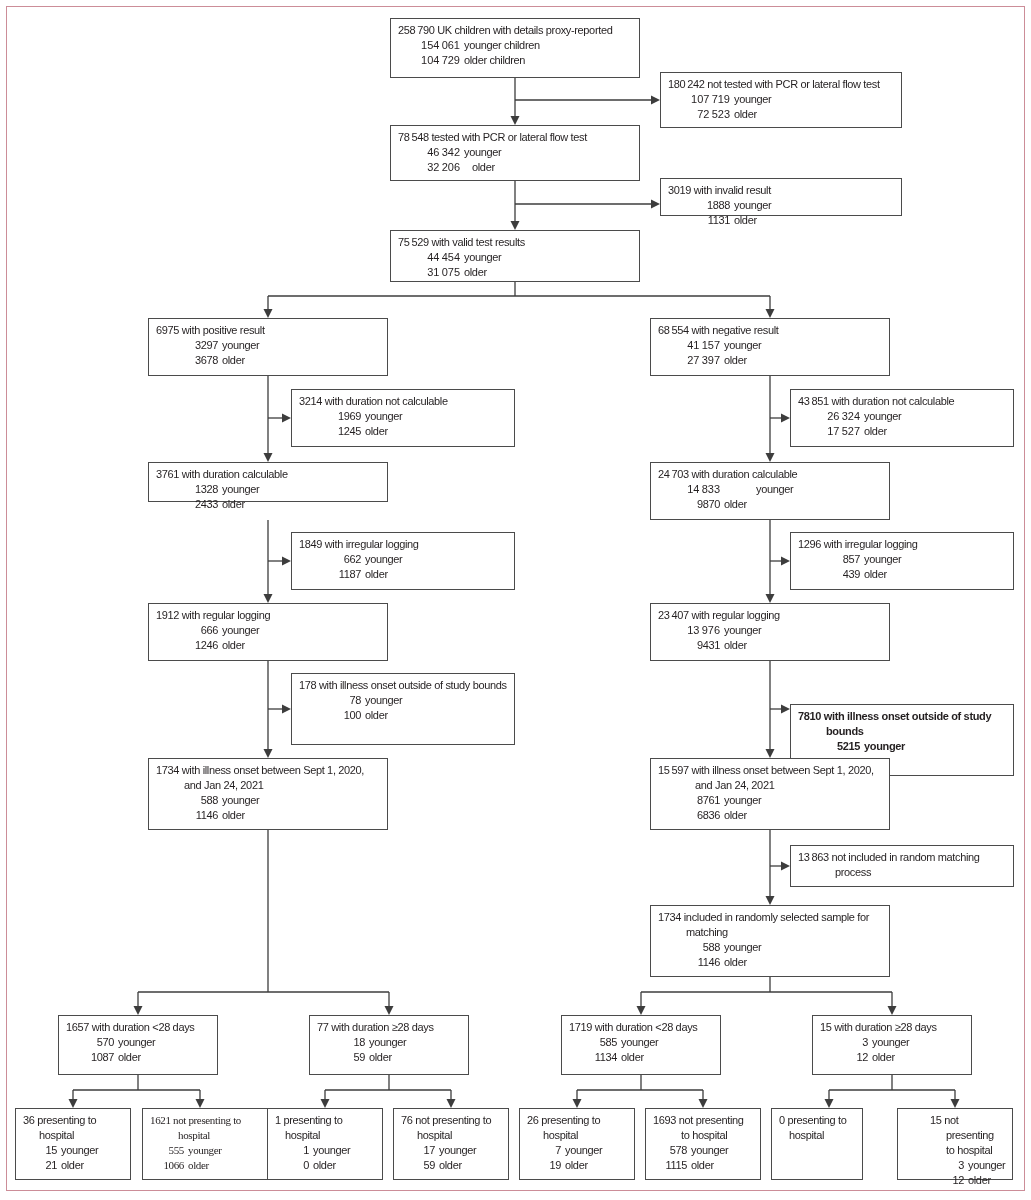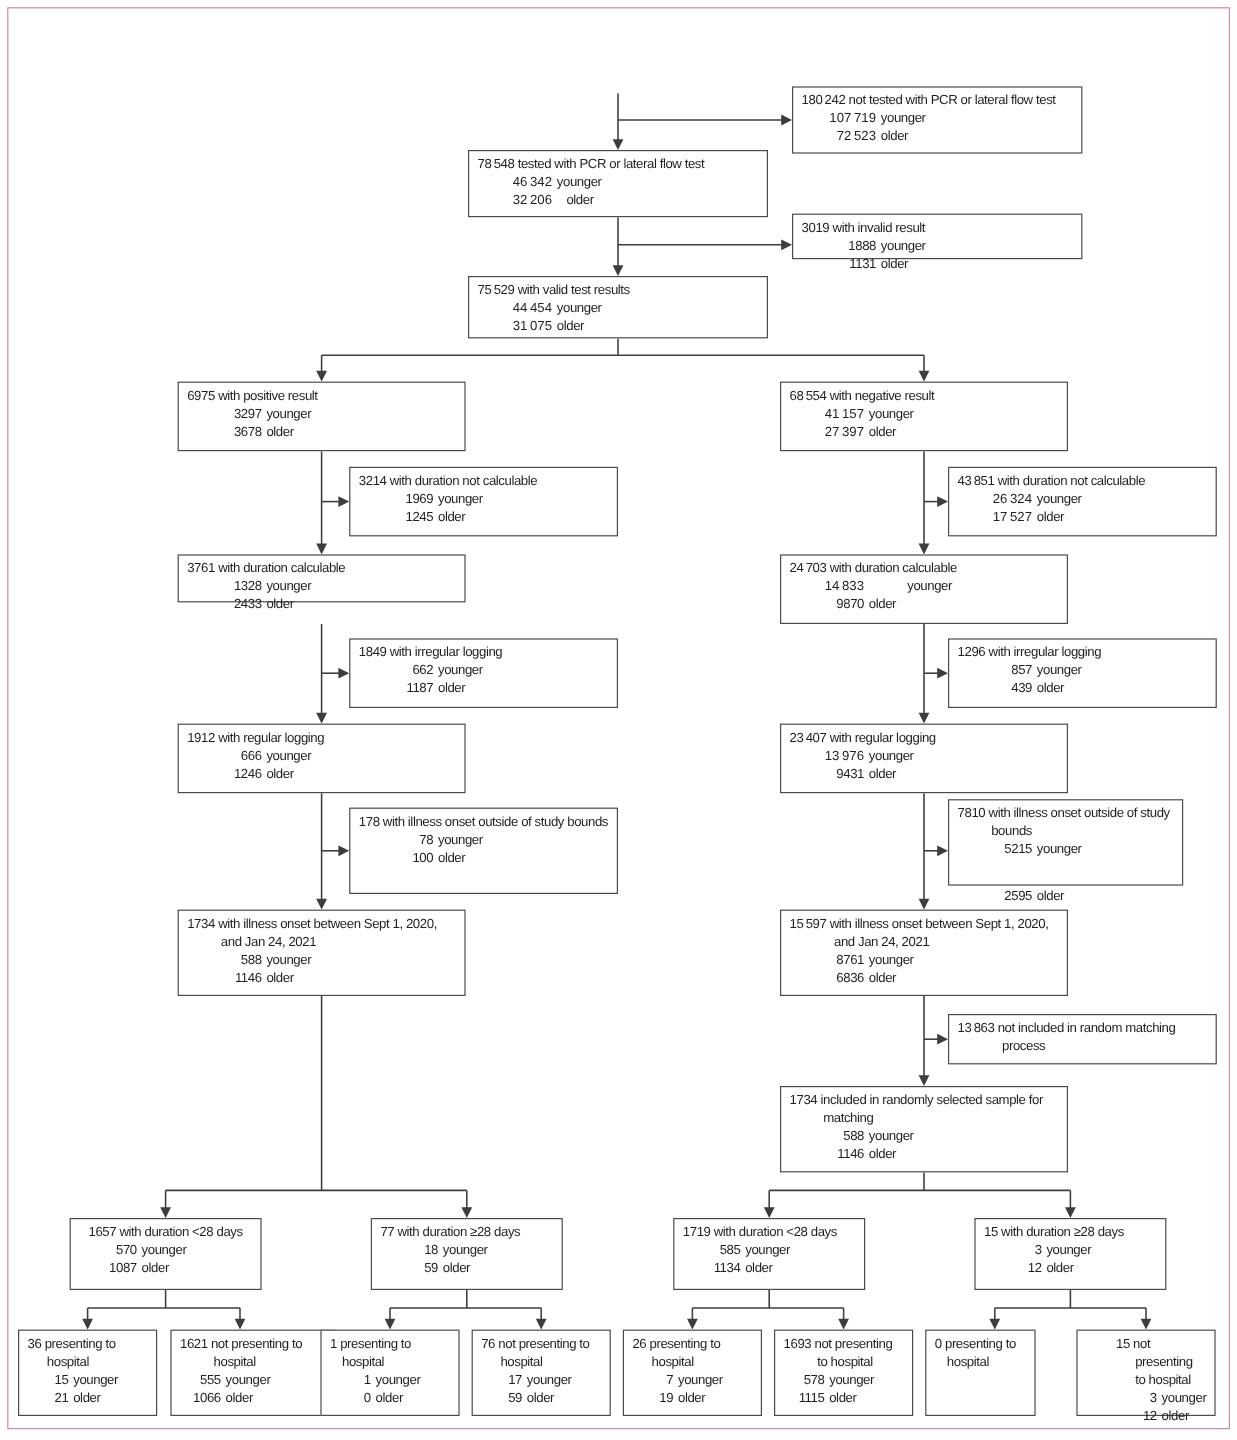--- a/index.html
+++ b/index.html
@@ -93,20 +93,31 @@
       <path d="M 68.5 1099 L 77.5 1099 L 73 1108 Z" fill="#3d3d3d"></path>
       <path d="M 195.5 1099 L 204.5 1099 L 200 1108 Z" fill="#3d3d3d"></path>
       <path d="M 320.5 1099 L 329.5 1099 L 325 1108 Z" fill="#3d3d3d"></path>
       <path d="M 446.5 1099 L 455.5 1099 L 451 1108 Z" fill="#3d3d3d"></path>
       <path d="M 572.5 1099 L 581.5 1099 L 577 1108 Z" fill="#3d3d3d"></path>
       <path d="M 698.5 1099 L 707.5 1099 L 703 1108 Z" fill="#3d3d3d"></path>
       <path d="M 824.5 1099 L 833.5 1099 L 829 1108 Z" fill="#3d3d3d"></path>
       <path d="M 950.5 1099 L 959.5 1099 L 955 1108 Z" fill="#3d3d3d"></path>
     </svg>
   <div class="frame"></div>
+<div class="box" style="left: 390px; top: 18px; width: 250px; height: 60px;">
+      <div class="main" style="padding-left: 43px; text-indent: -43px;">258 790 UK children with details proxy-reported</div>
+      <div class="sub" style="grid-template-columns: 62px 1fr;">
+        <span class="num">154 061</span>
+        <span class="lbl">younger children</span>
+      </div>
+      <div class="sub" style="grid-template-columns: 62px 1fr;">
+        <span class="num">104 729</span>
+        <span class="lbl">older children</span>
+      </div>
+    </div>
     <div class="box" style="left: 660px; top: 72px; width: 242px; height: 56px;">
       <div class="main" style="padding-left: 43px; text-indent: -43px;">180 242 not tested with PCR or lateral flow test</div>
       <div class="sub" style="grid-template-columns: 62px 1fr;">
         <span class="num">107 719</span>
         <span class="lbl">younger</span>
       </div>
       <div class="sub" style="grid-template-columns: 62px 1fr;">
         <span class="num">72 523</span>
         <span class="lbl">older</span>
       </div>
@@ -258,21 +269,21 @@
       <div class="main" style="padding-left: 22px; text-indent: -22px;">178 with illness onset outside of study bounds</div>
       <div class="sub" style="grid-template-columns: 62px 1fr;">
         <span class="num">78</span>
         <span class="lbl">younger</span>
       </div>
       <div class="sub" style="grid-template-columns: 62px 1fr;">
         <span class="num">100</span>
         <span class="lbl">older</span>
       </div>
     </div>
-    <div class="box" style="left: 790px; top: 666px; width: 196px; height: 72px;">
+    <div class="box" style="left: 790px; top: 704px; width: 224px; height: 72px; font-weight: bold;">
       <div class="main" style="padding-left: 28px; text-indent: -28px;">7810 with illness onset outside of study bounds</div>
       <div class="sub" style="grid-template-columns: 62px 1fr;">
         <span class="num">5215</span>
         <span class="lbl">younger</span>
       </div>
       <div class="sub" style="grid-template-columns: 62px 1fr; margin-top: 24px;">
         <span class="num">2595</span>
         <span class="lbl">older</span>
       </div>
     </div>
@@ -306,21 +317,21 @@
       <div class="sub" style="grid-template-columns: 62px 1fr;">
         <span class="num">588</span>
         <span class="lbl">younger</span>
       </div>
       <div class="sub" style="grid-template-columns: 62px 1fr;">
         <span class="num">1146</span>
         <span class="lbl">older</span>
       </div>
     </div>
     <div class="box" style="left: 58px; top: 1015px; width: 160px; height: 60px;">
-      <div class="main" style="padding-left: 28px; text-indent: -28px; text-align: center;">1657 with duration &lt;28 days</div>
+      <div class="main" style="padding-left: 28px; text-indent: -28px;">1657 with duration &lt;28 days</div>
       <div class="sub" style="grid-template-columns: 48px 1fr;">
         <span class="num">570</span>
         <span class="lbl">younger</span>
       </div>
       <div class="sub" style="grid-template-columns: 48px 1fr;">
         <span class="num">1087</span>
         <span class="lbl">older</span>
       </div>
     </div>
     <div class="box" style="left: 309px; top: 1015px; width: 160px; height: 60px;">
@@ -360,21 +371,21 @@
       <div class="main" style="padding-left: 16px; text-indent: -16px;">36 presenting to hospital</div>
       <div class="sub" style="grid-template-columns: 34px 1fr;">
         <span class="num">15</span>
         <span class="lbl">younger</span>
       </div>
       <div class="sub" style="grid-template-columns: 34px 1fr;">
         <span class="num">21</span>
         <span class="lbl">older</span>
       </div>
     </div>
-    <div class="box" style="left: 142px; top: 1108px; width: 137px; height: 72px;">
+    <div class="box" style="left: 142px; top: 1108px; width: 137px; height: 72px; font-family: Liberation Serif, serif;">
       <div class="main" style="padding-left: 28px; text-indent: -28px;">1621 not presenting to hospital</div>
       <div class="sub" style="grid-template-columns: 34px 1fr;">
         <span class="num">555</span>
         <span class="lbl">younger</span>
       </div>
       <div class="sub" style="grid-template-columns: 34px 1fr;">
         <span class="num">1066</span>
         <span class="lbl">older</span>
       </div>
     </div>

